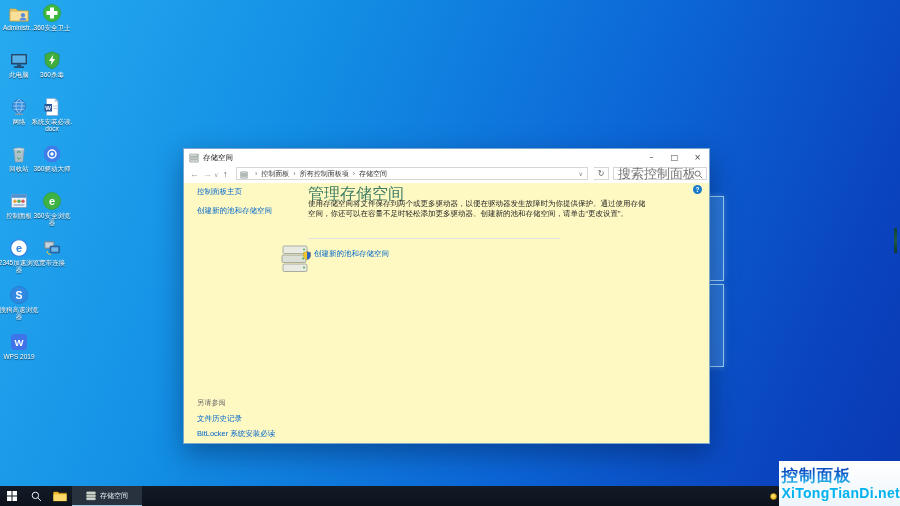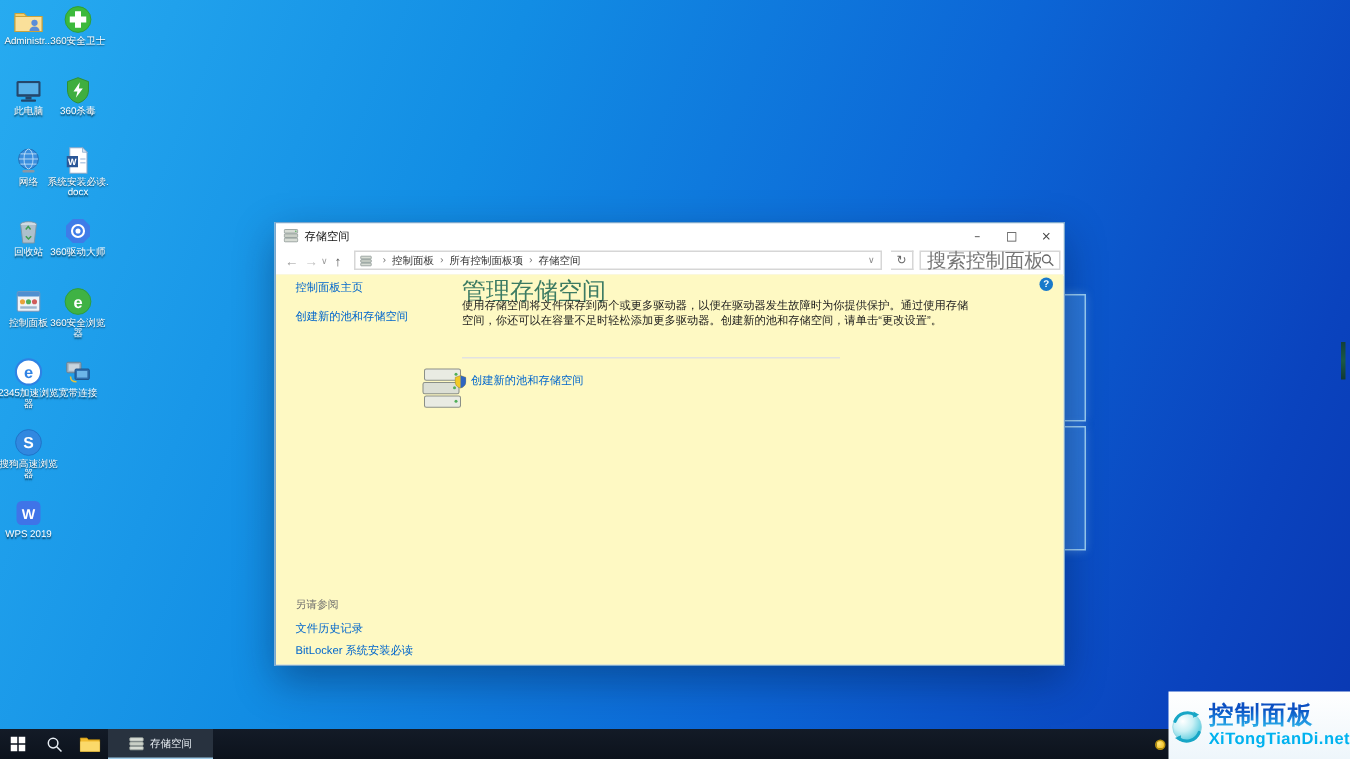--- a/index.html
+++ b/index.html
@@ -76,21 +76,21 @@
     background:radial-gradient(circle at 35% 35%,#ffe67a,#f2b913);border:1px solid #b8930e;box-sizing:border-box;z-index:9;}
   
   .wm{position:absolute;left:779px;top:461px;width:121px;height:45px;z-index:10;
     background:linear-gradient(#ffffff,#eef6fb);display:flex;align-items:center;}
   .wm-txt{margin-left:2px;}
   .wm-title{font-size:16.5px;font-weight:bold;letter-spacing:1px;color:#1465cc;line-height:1.1;}
   @supports (-webkit-background-clip:text){
     .wm-title{background:linear-gradient(180deg,#0b4fc2 25%,#1b8ade 65%,#35c8ee 100%);
       -webkit-background-clip:text;-webkit-text-fill-color:transparent;}
   }
-  .wm-site{font-size:11px;font-weight:bold;color:#00b2ef;letter-spacing:.3px;}
+  .wm-site{font-size:14px;font-weight:bold;color:#00b2ef;letter-spacing:.3px;}
 </style>
 </head>
 <body>
 
 <div class="stage">
 
   <div class="wp-logo">
     <div class="wp-pane wp-tl"></div>
     <div class="wp-pane wp-tr"></div>
     <div class="wp-pane wp-bl"></div>

